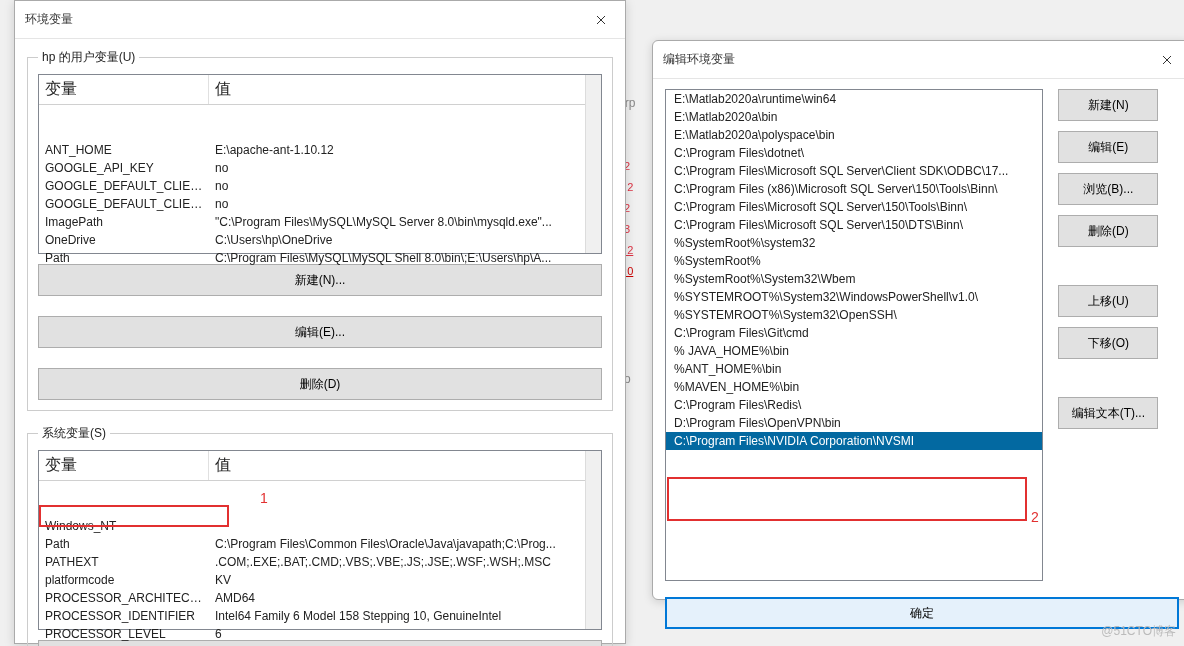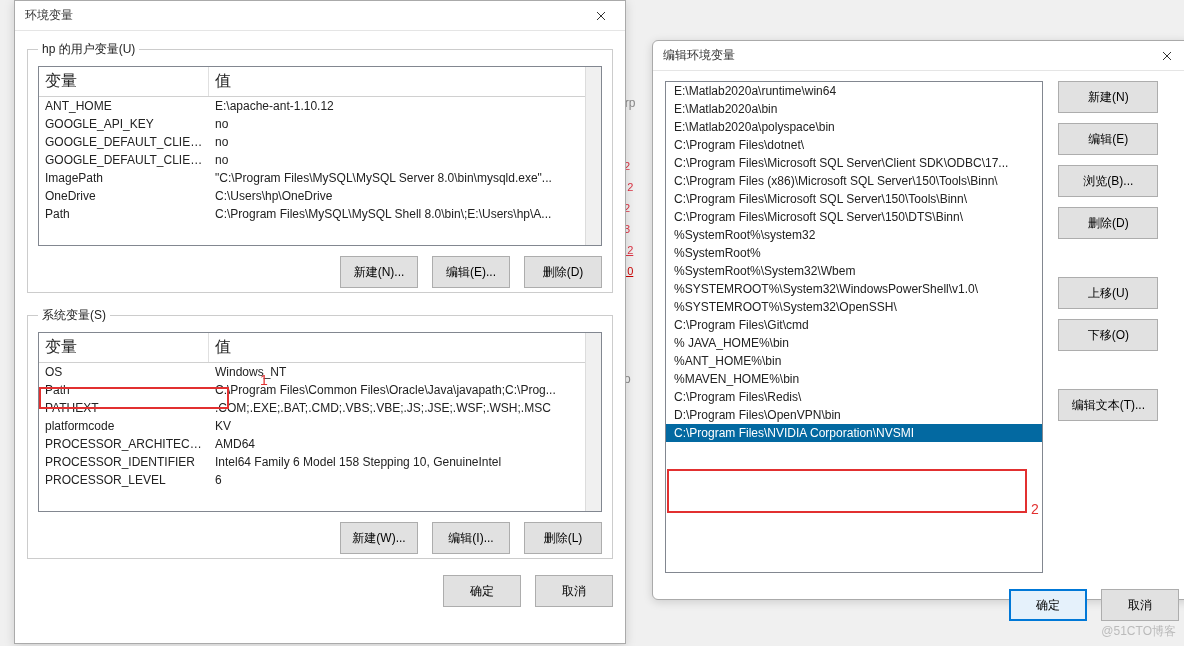--- a/index.html
+++ b/index.html
@@ -17,40 +17,40 @@
   .window {
     position: absolute;
     background: #fff;
     border: 1px solid #aaa;
     box-shadow: 0 2px 10px rgba(0,0,0,.15);
   }
   .titlebar {
     display: flex;
     align-items: center;
     justify-content: space-between;
-    height: 30px;
+    height: 38px;
     padding: 0 4px 0 10px;
     font-size: 12px;
     color: #333;
     border-bottom: 1px solid #e5e5e5;
   }
   .close-btn {
     width: 40px;
     height: 28px;
     display: flex;
     align-items: center;
     justify-content: center;
     cursor: pointer;
   }
   .close-btn svg { width: 10px; height: 10px; }
   .body { padding: 10px 12px; }
   fieldset {
     border: 1px solid #ccc;
     margin: 0 0 14px 0;
-    padding: 8px 10px 4px 10px;
+    padding: 8px 10px 10px 10px;
   }
   legend { padding: 0 4px; font-size: 12px; }
   .table-wrap {
     border: 1px solid #828790;
     background: #fff;
     position: relative;
   }
   .table-head {
     display: flex;
     background: #fff;
@@ -59,35 +59,37 @@
   }
   .th {
     padding: 4px 6px;
     border-right: 1px solid #e0e0e0;
     background: #fff;
   }
   .tbody {
     height: 150px;
     overflow-y: auto;
     overflow-x: hidden;
+    margin-top: 36px;
   }
   .tr { display: flex; font-size: 12px; }
   .td {
     padding: 2px 6px;
     white-space: nowrap;
     overflow: hidden;
     text-overflow: ellipsis;
   }
   .col-var { width: 170px; flex: 0 0 170px; }
   .col-val { flex: 1; }
   .btn-row {
     display: flex;
     justify-content: flex-end;
-    gap: 14px;
+    gap: 20px;
     margin-top: 10px;
+    flex-direction: column;
   }
   button {
     min-width: 78px;
     height: 32px;
     padding: 0 10px;
     background: #e1e1e1;
     border: 1px solid #adadad;
     font-size: 12px;
     cursor: pointer;
   }
@@ -231,21 +233,20 @@
 
     <fieldset style="position:relative;">
       <legend>系统变量(S)</legend>
       <div class="table-wrap" style="height:180px;">
         <div class="table-head">
           <div class="th col-var">变量</div>
           <div class="th col-val">值</div>
         </div>
         <div class="tbody" id="sys-body" style="height:156px;">
             <div class="tr">
-              <div class="td col-var">OS</div>
               <div class="td col-val">Windows_NT</div>
             </div>
             <div class="tr">
               <div class="td col-var">Path</div>
               <div class="td col-val">C:\Program Files\Common Files\Oracle\Java\javapath;C:\Prog...</div>
             </div>
             <div class="tr">
               <div class="td col-var">PATHEXT</div>
               <div class="td col-val">.COM;.EXE;.BAT;.CMD;.VBS;.VBE;.JS;.JSE;.WSF;.WSH;.MSC</div>
             </div>

